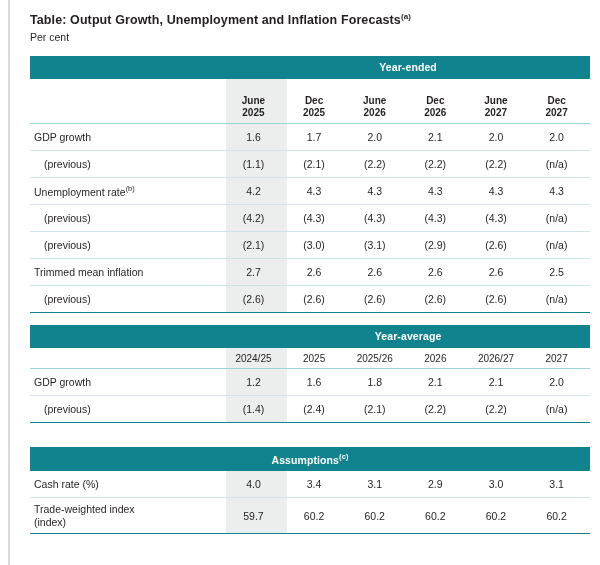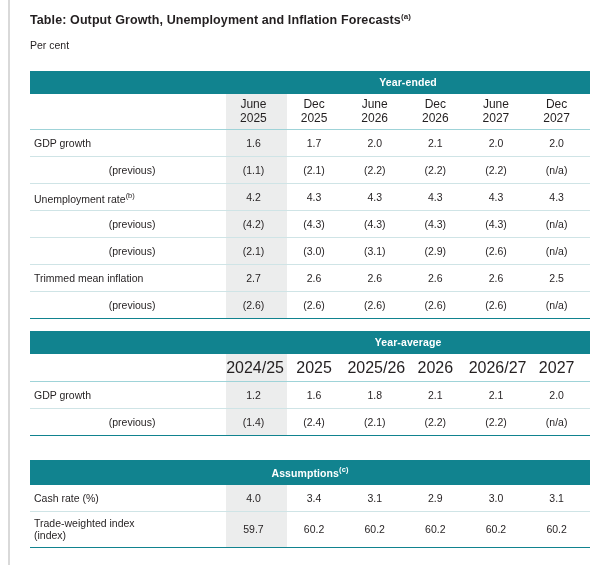--- a/index.html
+++ b/index.html
@@ -36,30 +36,30 @@
     letter-spacing: 0.1px;
     color: #231f20;
   }
   .title sup {
     font-size: 8px;
     font-weight: bold;
     vertical-align: super;
   }
   .subtitle {
     font-size: 10.5px;
-    margin-top: 12px;
+    margin-top: 4px;
     color: #231f20;
   }
   table {
     border-collapse: collapse;
     width: 560px;
     table-layout: fixed;
   }
   .tbl {
-    margin-top: 20px;
+    margin-top: 13px;
   }
   .tbl2 {
     margin-top: 12px;
   }
   .tbl3 {
     margin-top: 24px;
   }
   col.label-col { width: 196px; }
   col.data-col  { width: 60.6px; }
 
@@ -71,27 +71,28 @@
     text-align: center;
     padding: 5px 0 6px 0;
     letter-spacing: 0.1px;
   }
   .band th sup {
     font-size: 7.5px;
     font-weight: bold;
     vertical-align: super;
   }
   .subhead td {
-    font-size: 12px;
+    font-size: 10px;
     color: #231f20;
     text-align: center;
     vertical-align: bottom;
-    padding: 3px 6px 4px 0;
+    padding: 16px 6px 4px 0;
     line-height: 1.18;
     border-bottom: 1px solid #9fd3d8;
+    font-weight: bold;
   }
   .subhead td.label { border-bottom: 1px solid #9fd3d8; }
   .subhead td.hl { background: #eceded; }
 
   tbody td {
     font-size: 10.5px;
     padding: 5px 6px 5px 0;
     text-align: center;
     border-bottom: 1px solid #cfe4e6;
     color: #231f20;
@@ -100,29 +101,29 @@
   tbody td.label {
     text-align: left;
     padding-left: 4px;
     padding-right: 12px;
   }
   tbody td.label sup {
     font-size: 7.5px;
     vertical-align: super;
   }
   tbody td.indent {
-    text-align: center;
+    text-align: left;
     padding-left: 14px;
   }
   tbody td.hl { background: #eceded; }
   tbody tr:last-child td {
     border-bottom: 1px solid #11838f;
   }
   .subhead-2 td {
-    font-size: 16px;
+    font-size: 10px;
     color: #231f20;
     text-align: center;
     vertical-align: bottom;
     padding: 5px 6px 4px 0;
     border-bottom: 1px solid #9fd3d8;
   }
   .subhead-2 td.hl { background: #eceded; }
   .two-line { line-height: 1.18; }
 </style>
 </head>

